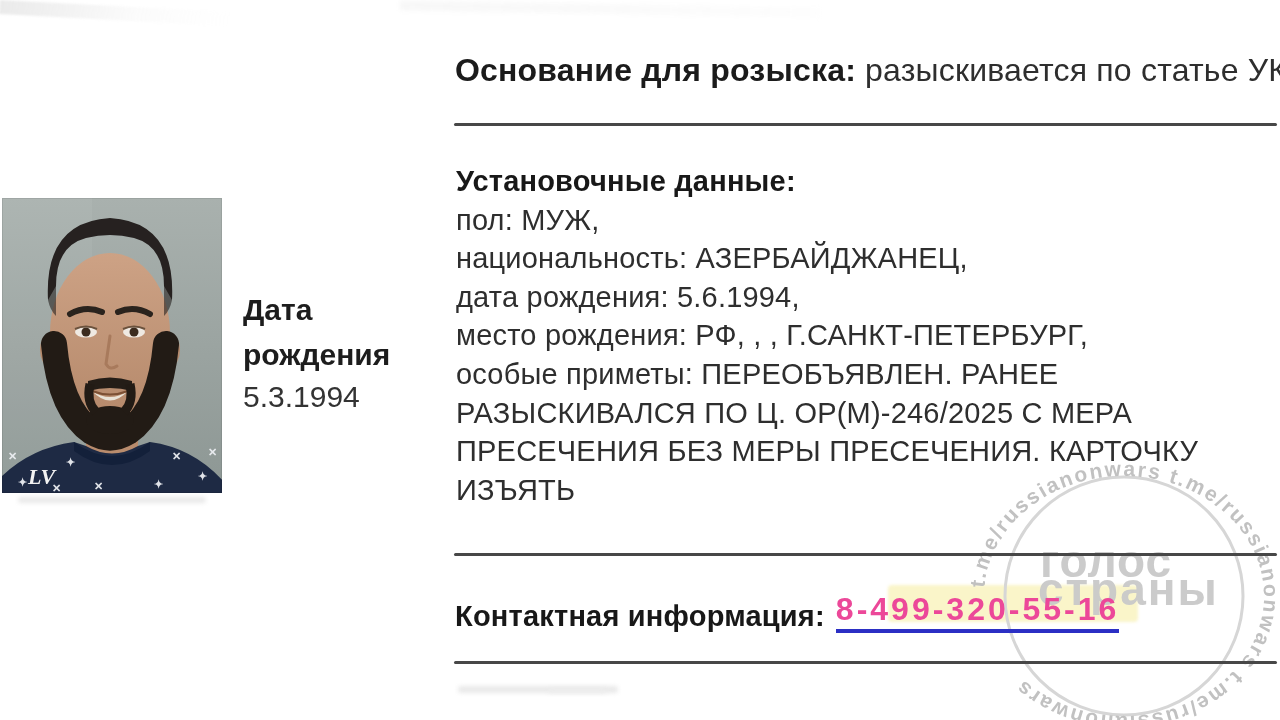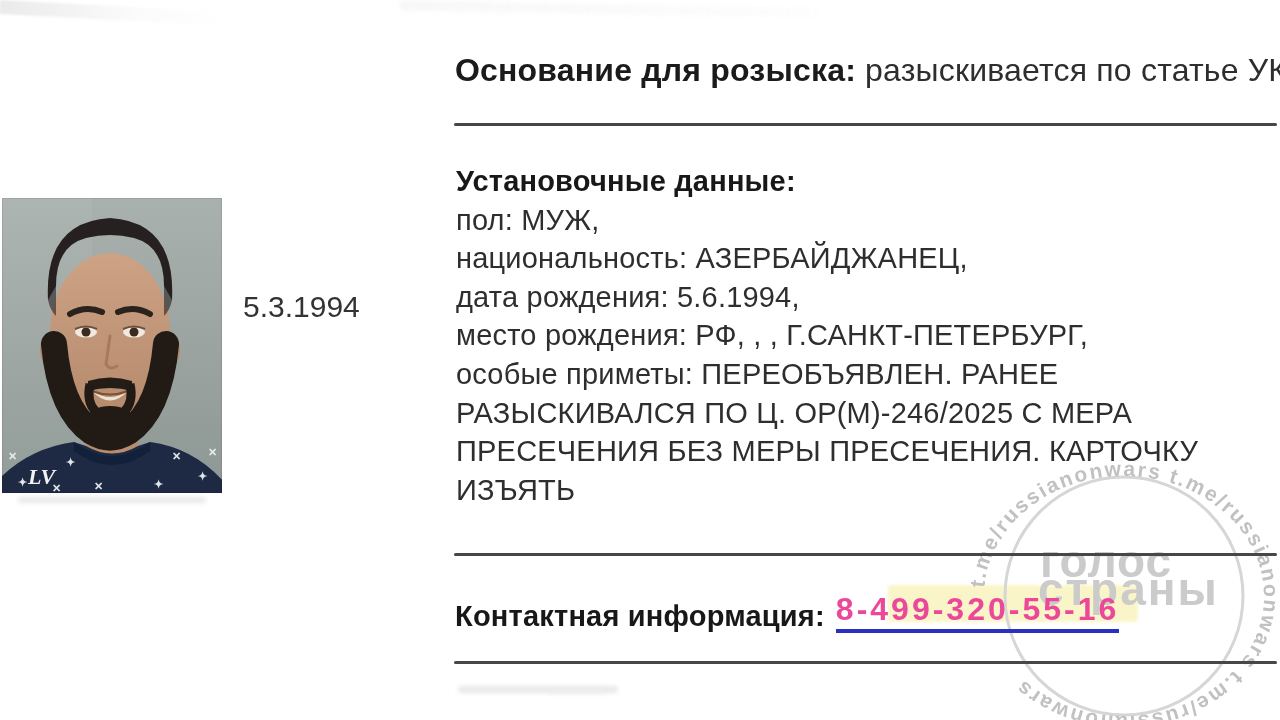--- a/index.html
+++ b/index.html
@@ -167,20 +167,21 @@
 
   <path d="M52 146 Q58 212 90 234 Q108 245 126 234 Q158 212 164 146" stroke="#221b15" stroke-width="26" fill="none" stroke-linecap="round"></path>
   <ellipse cx="108" cy="222" rx="24" ry="14" fill="#221b15"></ellipse>
   <path d="M88 186 Q84 204 94 214" stroke="#221b15" stroke-width="9" fill="none"></path>
   <path d="M128 186 Q132 204 122 214" stroke="#221b15" stroke-width="9" fill="none"></path>
 
   <rect x="0.5" y="0.5" width="219" height="294" fill="none" stroke="#000000" stroke-opacity="0.08"></rect>
 </svg>
 
 <div id="caption">
+  <div class="lbl">Дата рождения</div>
   <div class="val">5.3.1994</div>
 </div>
 
 <div id="basis">
   <span class="b-label">Основание для розыска:</span><span class="b-value">разыскивается по статье УК</span>
 </div>
 
 <div class="rule" id="rule-1"></div>
 
 <div id="details">

